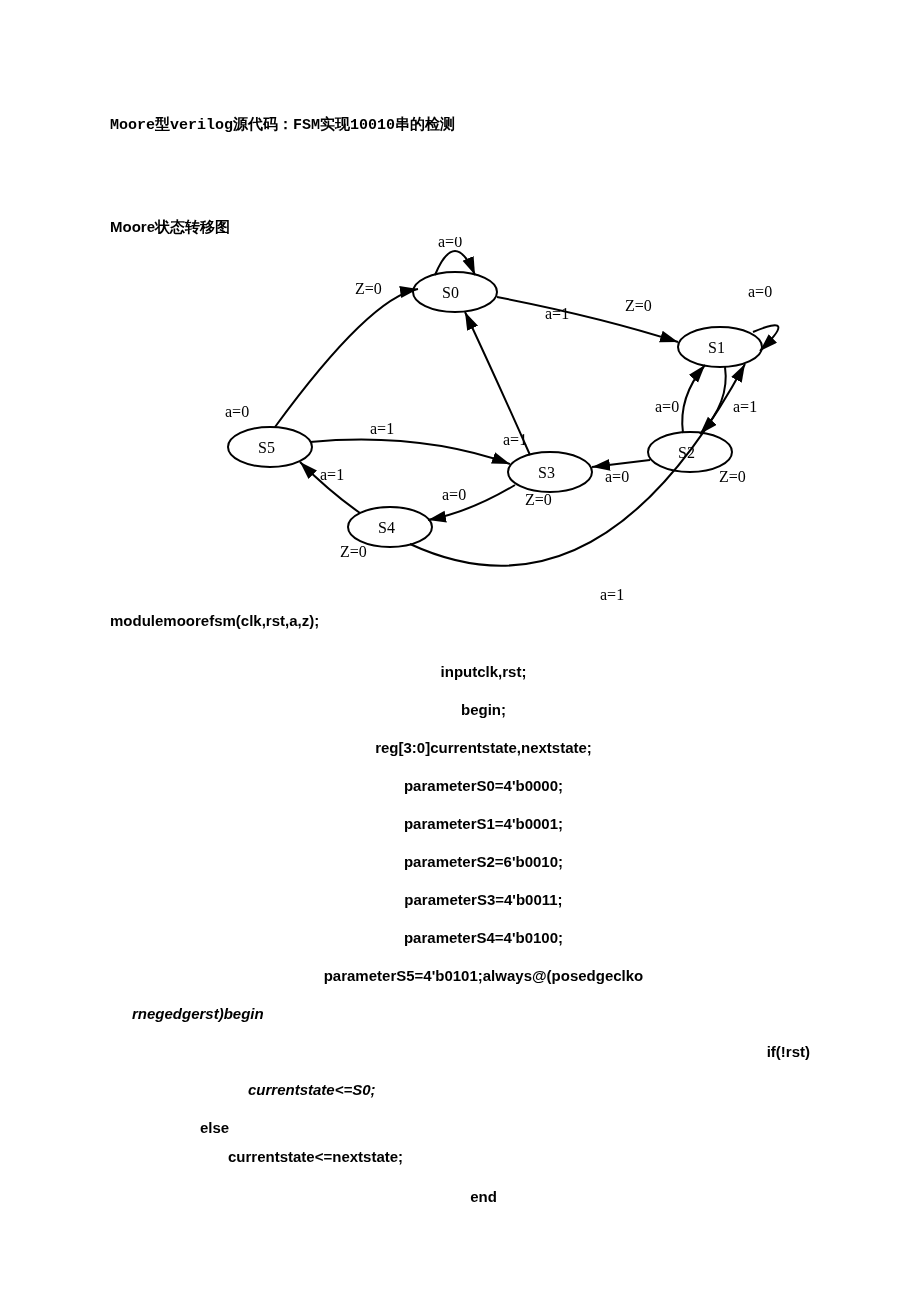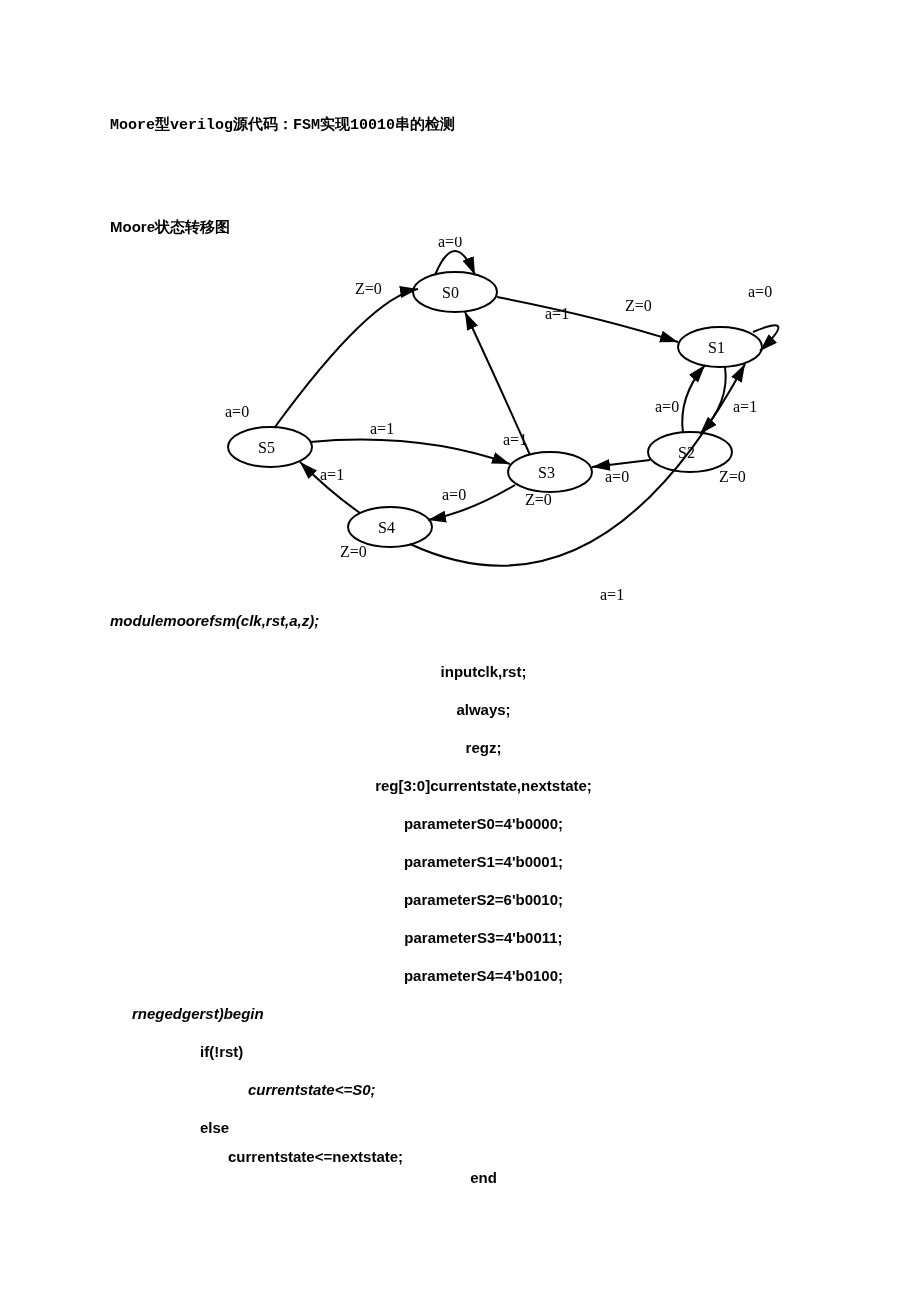--- a/index.html
+++ b/index.html
@@ -36,36 +36,36 @@
     }
     .line {
       margin-bottom: 17px;
     }
     .indent-1 {
       padding-left: 47px;
       text-align: center;
     }
     .indent-2 {
       padding-left: 90px;
+      text-align: right;
     }
     .indent-3 {
       padding-left: 138px;
       font-style: italic;
     }
     .else-block {
       padding-left: 90px;
       margin-bottom: 8px;
     }
     .else-sub {
       padding-left: 118px;
-      margin-bottom: 0;
+      margin-bottom: 19px;
     }
     .module-line {
       margin-bottom: 30px;
-      font-style: italic;
     }
   </style>
 </head>
 <body>
 
 <div class="title">Moore型verilog源代码：FSM实现10010串的检测</div>
 
 <div class="subtitle">Moore状态转移图</div>
 
 <div class="diagram-container">
@@ -134,27 +134,27 @@
 
       <path d="M 110 205 Q 220 195 310 227" fill="none" stroke="#000" stroke-width="2" marker-end="url(#arrow)"></path>
       <text x="170" y="197">a=1</text>
     </g>
   </svg>
 </div>
 
 <div class="code-block">
   <div class="line module-line">modulemoorefsm(clk,rst,a,z);</div>
   <div class="line indent-1">inputclk,rst;</div>
-  <div class="line indent-1">always;</div>
-  <div class="line indent-1">regz;</div>
+  <div class="line indent-1">begin;</div>
   <div class="line indent-1">reg[3:0]currentstate,nextstate;</div>
   <div class="line indent-1">parameterS0=4'b0000;</div>
   <div class="line indent-1">parameterS1=4'b0001;</div>
   <div class="line indent-1">parameterS2=6'b0010;</div>
   <div class="line indent-1">parameterS3=4'b0011;</div>
   <div class="line indent-1">parameterS4=4'b0100;</div>
+  <div class="line indent-1">parameterS5=4'b0101;always@(posedgeclko</div>
   <div class="line" style="padding-left:22px;font-style:italic;">rnegedgerst)begin</div>
   <div class="line indent-2">if(!rst)</div>
   <div class="line indent-3">currentstate&lt;=S0;</div>
   <div class="else-block">else</div>
   <div class="else-sub">currentstate&lt;=nextstate;</div>
   <div class="line indent-1">end</div>
 </div>
 
 </body></html>

